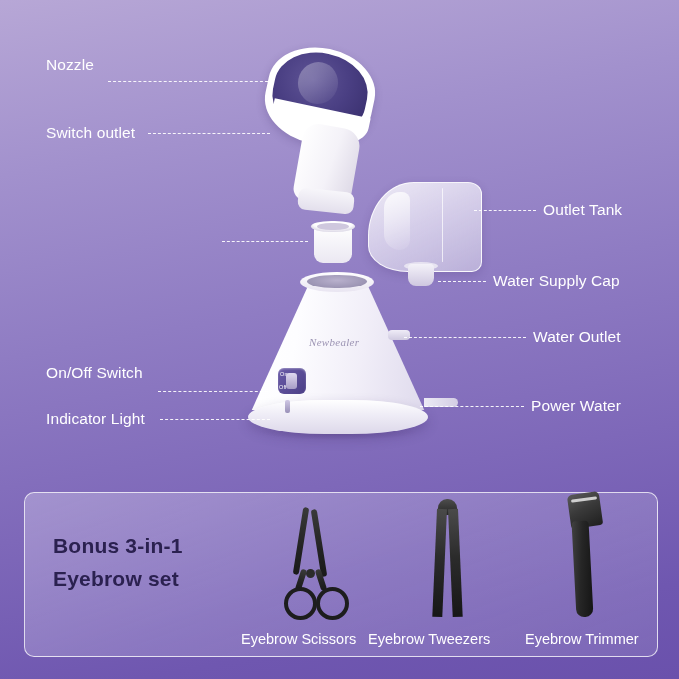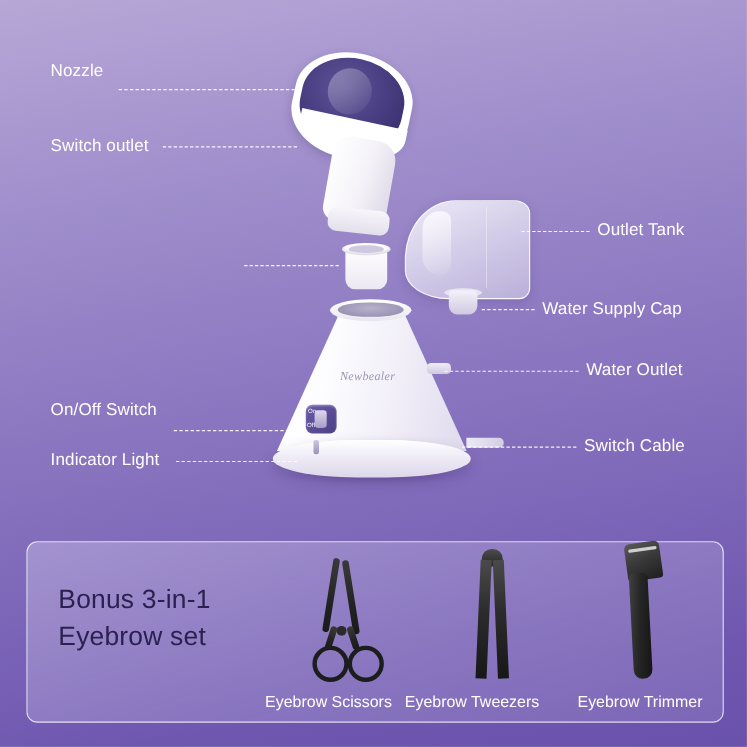--- a/index.html
+++ b/index.html
@@ -272,23 +272,23 @@
     left: 24px; top: 492px;
     width: 632px; height: 163px;
     background: linear-gradient(160deg, rgba(190,178,222,0.55) 0%, rgba(170,156,211,0.45) 50%, rgba(150,134,198,0.40) 100%);
     border: 1.5px solid rgba(255,255,255,0.75);
     border-radius: 10px;
   }
   #bonus-title {
     position: absolute;
     left: 28px; top: 36px;
     color: #2b2150;
-    font-size: 24px;
+    font-size: 21px;
     line-height: 33px;
-    font-weight: 400;
+    font-weight: 700;
     letter-spacing: 0.2px;
   }
   .tool-caption {
     position: absolute;
     color: #ffffff;
     font-size: 14.5px;
     white-space: nowrap;
   }
 
   
@@ -398,21 +398,21 @@
   <div class="leader" style="left:420px; top:406px; width:104px;"></div>
 
   <div class="label" style="left:46px;  top:56px;">Nozzle</div>
   <div class="label" style="left:46px;  top:124px;">Switch outlet</div>
   <div class="label" style="left:46px;  top:364px;">On/Off Switch</div>
   <div class="label" style="left:46px;  top:410px;">Indicator Light</div>
 
   <div class="label" style="left:543px; top:201px;">Outlet Tank</div>
   <div class="label" style="left:493px; top:272px;">Water Supply Cap</div>
   <div class="label" style="left:533px; top:328px;">Water Outlet</div>
-  <div class="label" style="left:531px; top:397px;">Switch Cable</div>
+  <div class="label" style="left:531px; top:397px;">Power Water</div>
 
   <div id="bonus-panel">
 
     <div id="bonus-title">
       <div>Bonus 3-in-1</div>
       <div>Eyebrow set</div>
     </div>
 
     <div id="scissors">
       <div class="sc-blade" style="left:30px; top:0px;  transform:rotate(9deg);"></div>

